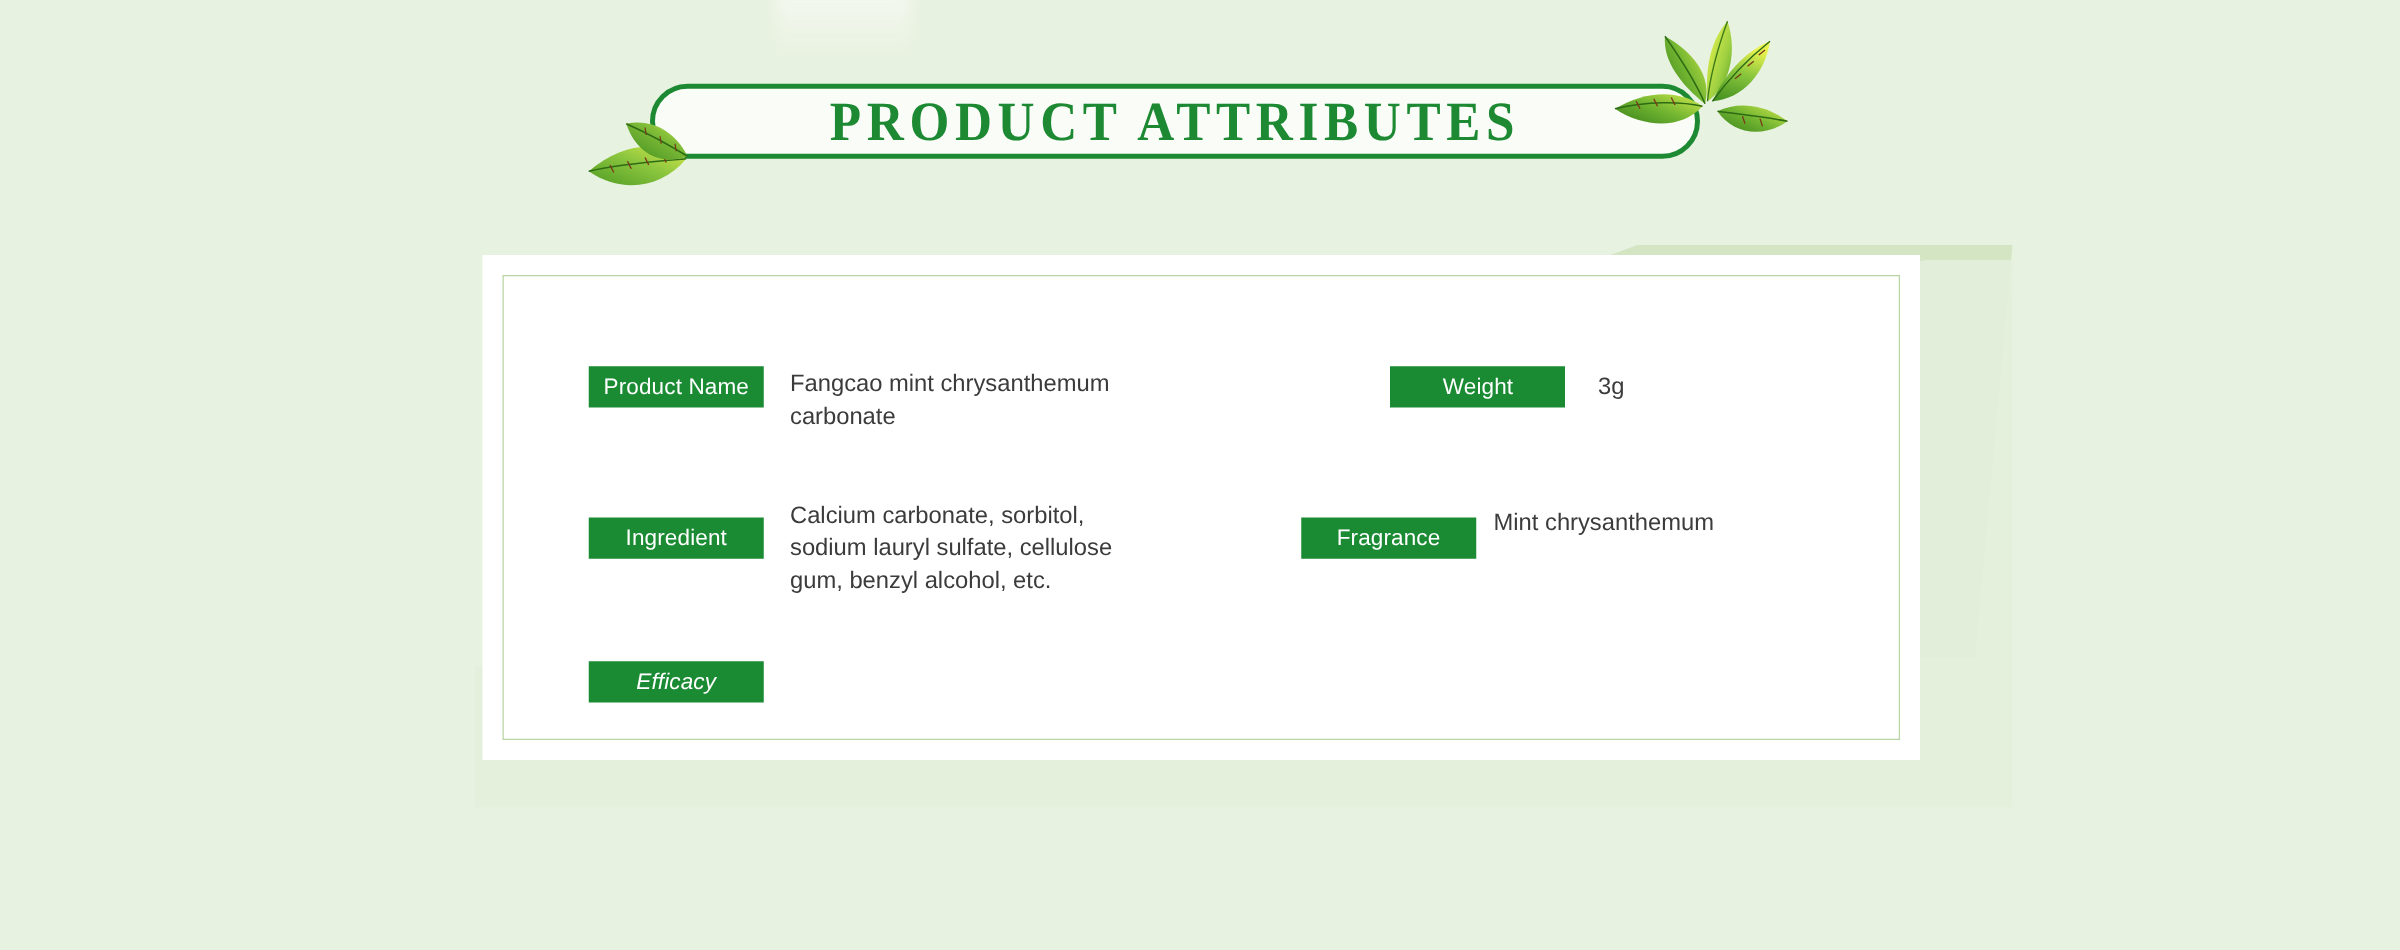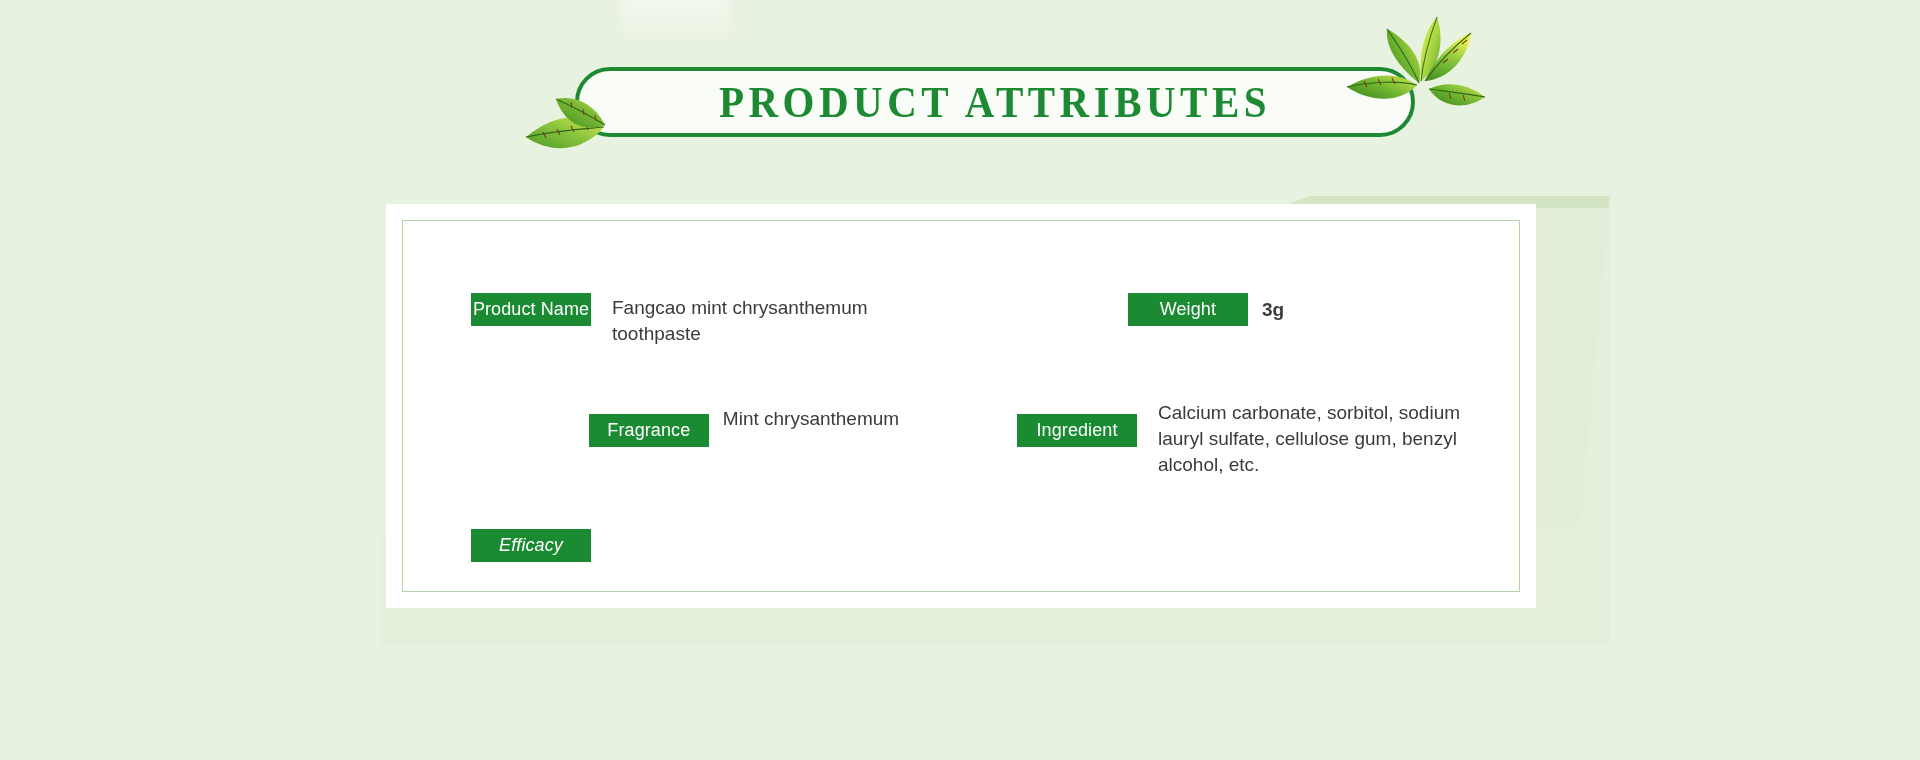--- a/index.html
+++ b/index.html
@@ -24,24 +24,24 @@
     width: 110px;
     height: 60px;
     background: linear-gradient(180deg, rgba(255,255,255,.55), rgba(255,255,255,0));
     filter: blur(6px);
     pointer-events: none;
   }
 
   
   #title-banner {
     position: absolute;
-    left: 575px;
+    left: 520px;
     top: 67px;
     width: 840px;
-    height: 70px;
+    height: 60px;
   }
   #title-pill {
     position: absolute;
     inset: 0;
     border: 4px solid #1d8a33;
     border-radius: 40px;
     background: #fafcf8;
     display: flex;
     align-items: center;
     justify-content: center;
@@ -91,39 +91,39 @@
   #row-1 { margin-bottom: 53px; }
   #row-2 { margin-bottom: 51px; }
 
   .attr-cell { display: flex; align-items: flex-start; }
   .cell-left  { width: 462px; flex: 0 0 462px; }
   .cell-right { flex: 1 1 auto; justify-content: center; }
   .cell-wide  { flex: 1 1 auto; font-style: italic; }
 
   .chip {
     flex: 0 0 auto;
-    width: 120px;
+    width: 140px;
     background: #1a8b32;
     color: #ffffff;
     font-size: 18px;
     line-height: 33px;
     height: 33px;
     text-align: center;
     white-space: nowrap;
     letter-spacing: .1px;
   }
 
   .value {
     color: #3b3b3b;
     font-size: 19px;
     line-height: 26px;
     padding-left: 21px;
     padding-top: 2px;
   }
-  #value-weight    { padding-top: 4px; padding-left: 14px; font-weight: bold; }
+  #value-weight    { padding-top: 4px; padding-left: 26px; }
   #value-fragrance { padding-top: 6px; padding-left: 14px; }
   #value-efficacy  { padding-top: 1px; max-width: 800px; }
   #value-ingredient { max-width: 330px; padding-top: 0; }
   #row-2 #chip-ingredient { margin-top: 14px; }
   #row-2 #chip-fragrance  { margin-top: 14px; }
 </style>
 </head>
 <body>
 
 <div id="watermark"></div>
@@ -213,37 +213,37 @@
     </g>
   </svg>
 </div>
 
 <div id="attributes-card">
   <div id="card-inner">
 
     <div class="attr-row" id="row-1">
       <div class="attr-cell cell-left">
         <div class="chip">Product Name</div>
-        <div class="value">Fangcao mint chrysanthemum toothpaste</div>
+        <div class="value">Fangcao mint chrysanthemum carbonate</div>
       </div>
       <div class="attr-cell cell-right">
         <div class="chip">Weight</div>
         <div class="value" id="value-weight">3g</div>
       </div>
     </div>
 
     <div class="attr-row" id="row-2">
+      <div class="attr-cell cell-left">
+        <div class="chip" id="chip-ingredient">Ingredient</div>
+        <div class="value" id="value-ingredient">Calcium carbonate, sorbitol, sodium lauryl sulfate, cellulose gum, benzyl alcohol, etc.</div>
+      </div>
       <div class="attr-cell cell-right">
         <div class="chip" id="chip-fragrance">Fragrance</div>
         <div class="value" id="value-fragrance">Mint chrysanthemum</div>
       </div>
-      <div class="attr-cell cell-left">
-        <div class="chip" id="chip-ingredient">Ingredient</div>
-        <div class="value" id="value-ingredient">Calcium carbonate, sorbitol, sodium lauryl sulfate, cellulose gum, benzyl alcohol, etc.</div>
-      </div>
     </div>
 
     <div class="attr-row" id="row-3">
       <div class="attr-cell cell-wide">
         <div class="chip">Efficacy</div>
       </div>
     </div>
 
   </div>
 </div>

